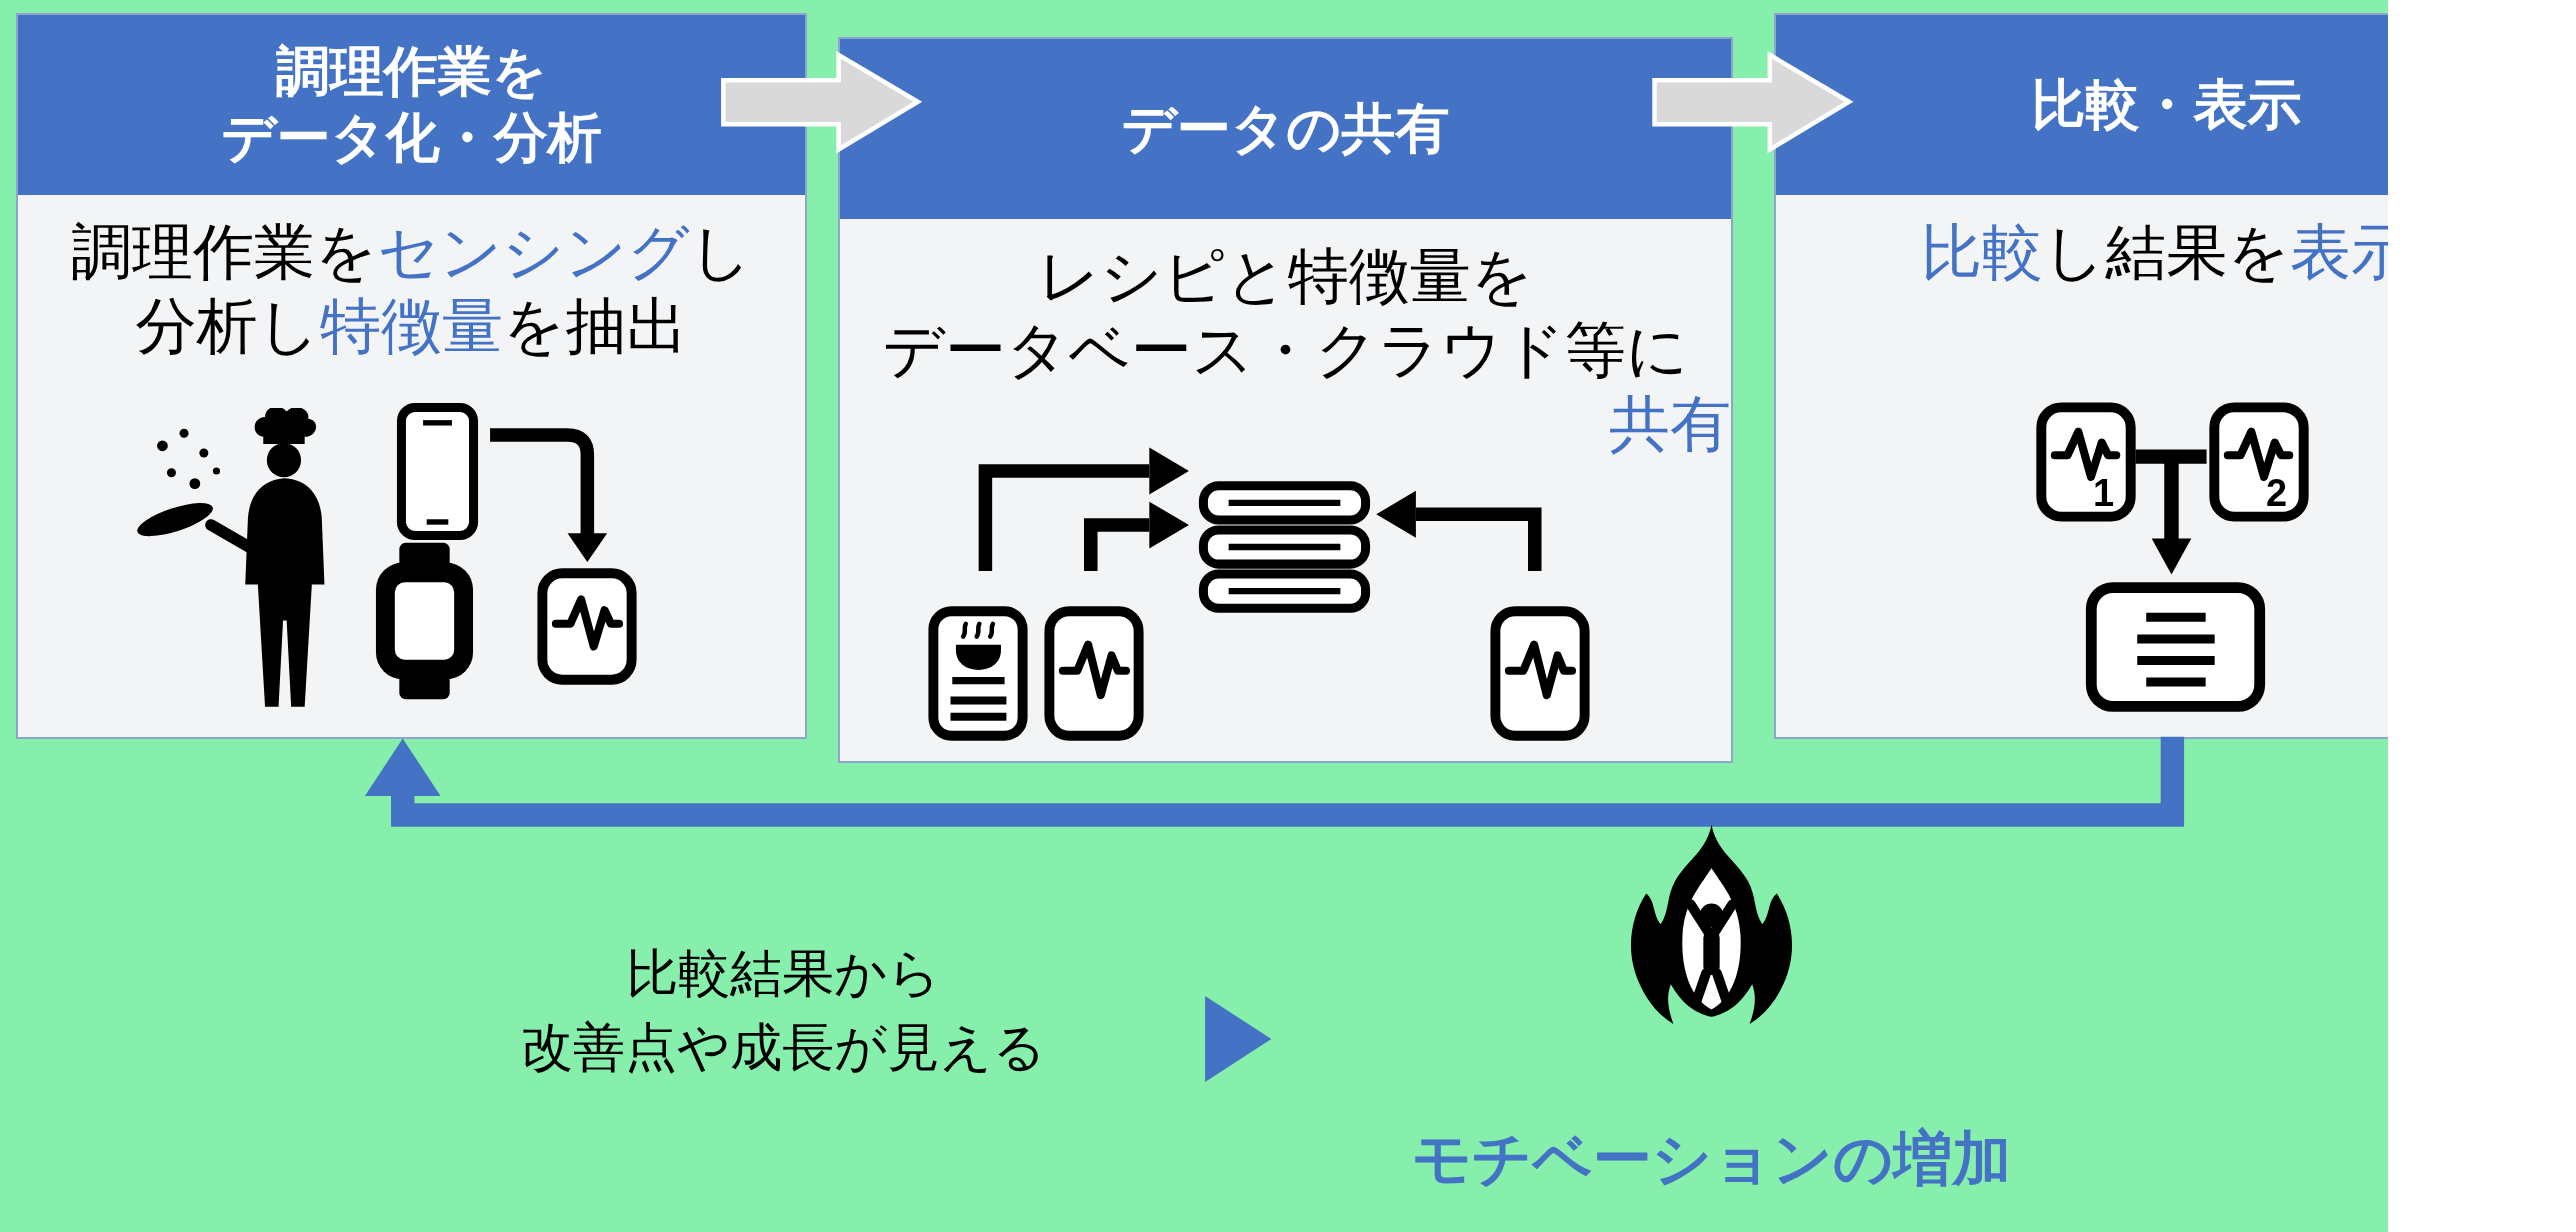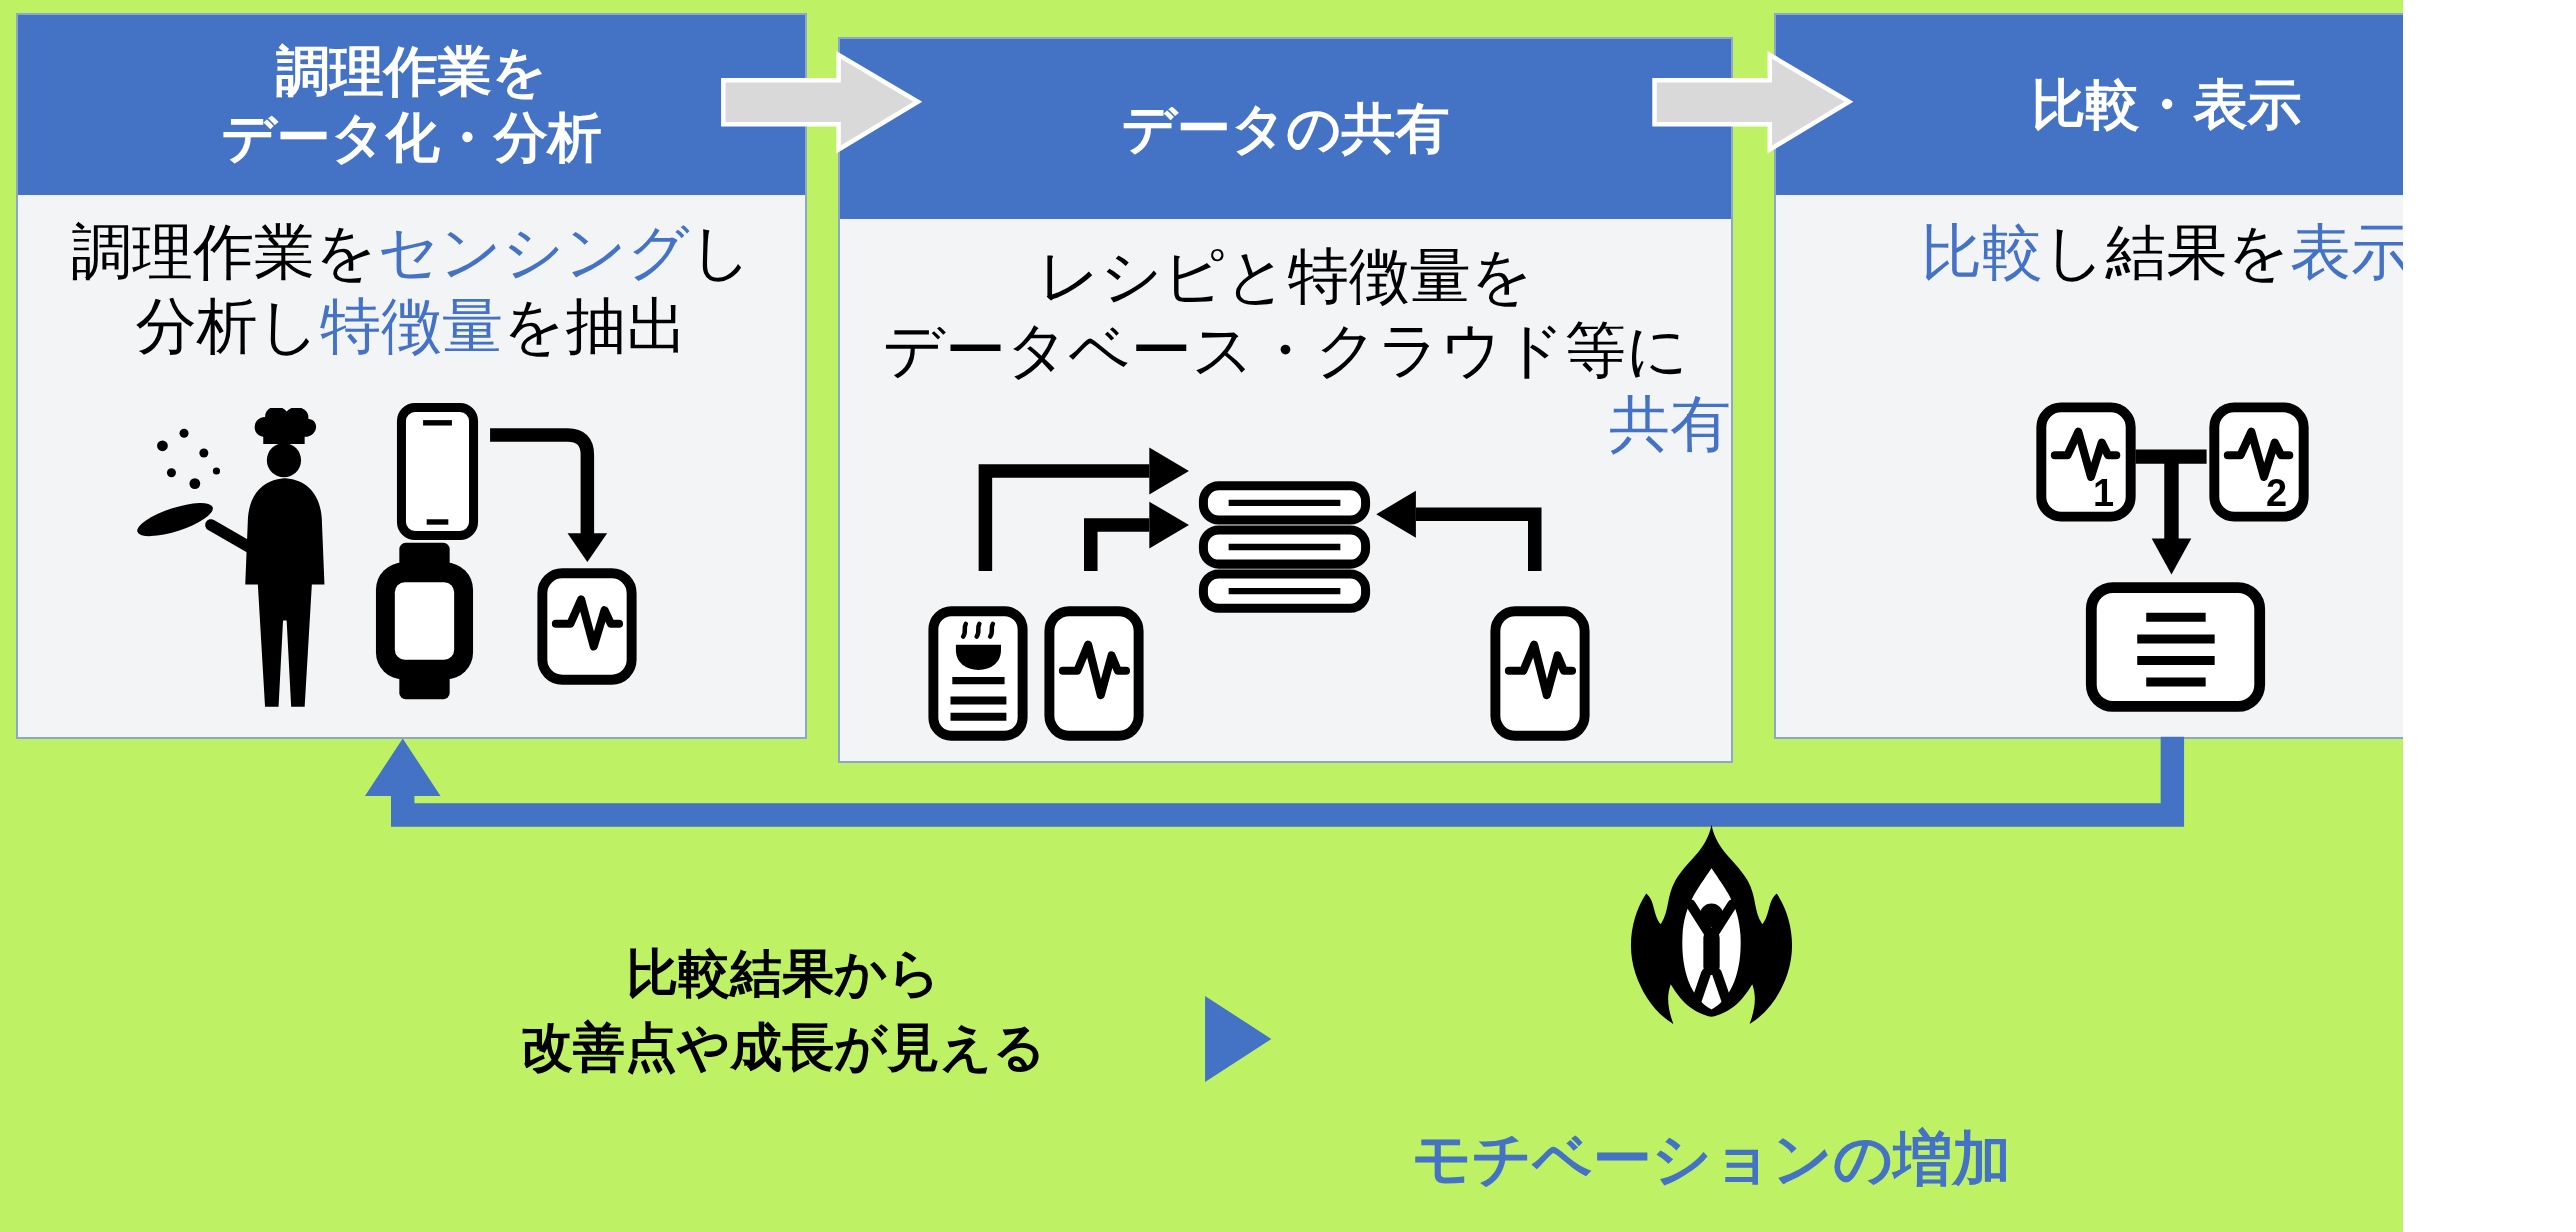--- a/index.html
+++ b/index.html
@@ -1,26 +1,26 @@
 <!DOCTYPE html>
 <html style="font-size:14.4px"><head>
 <meta charset="utf-8">
 <style>
   html,body{margin:0;padding:0;}
   body{font-family:"Liberation Sans","DejaVu Sans",sans-serif;background:#fff;}
-  #canvas{position:relative;width:2388px;height:1232px;background:#bef264;overflow:hidden;padding-left:15px;}
+  #canvas{position:relative;width:2388px;height:1232px;background:#86efac;overflow:hidden;}
   .flowbox{position:absolute;top:12.6px;height:726px;background:#F3F4F6;border:2.7px solid #8EA5CD;box-sizing:border-box;}
   .hdr{height:180px;background:#4472C4;color:#fff;font-weight:700;font-size:54px;line-height:1.22;
        display:flex;flex-direction:column;align-items:center;justify-content:center;text-align:center;}
   .body-area{text-align:center;font-size:61px;line-height:1.22;color:#000;padding-top:20px;font-weight:400;}
   .tline{white-space:nowrap;}
   .hl{color:#4472C4;text-align:right;}
   .icon{position:absolute;}
   .note{position:absolute;left:342px;top:937px;width:883px;text-align:center;
-        font-size:52px;font-weight:700;color:#000;line-height:1.42;}
+        font-size:52px;font-weight:400;color:#000;line-height:1.42;}
   .motivation{position:absolute;left:1315px;top:1120px;width:793px;text-align:center;
         font-size:59px;font-weight:700;color:#4472C4;}
   svg{display:block;}
   #arrows-layer{position:absolute;left:0;top:0;pointer-events:none;}
 </style>
 </head>
 <body>
 
 <div id="canvas">
 

